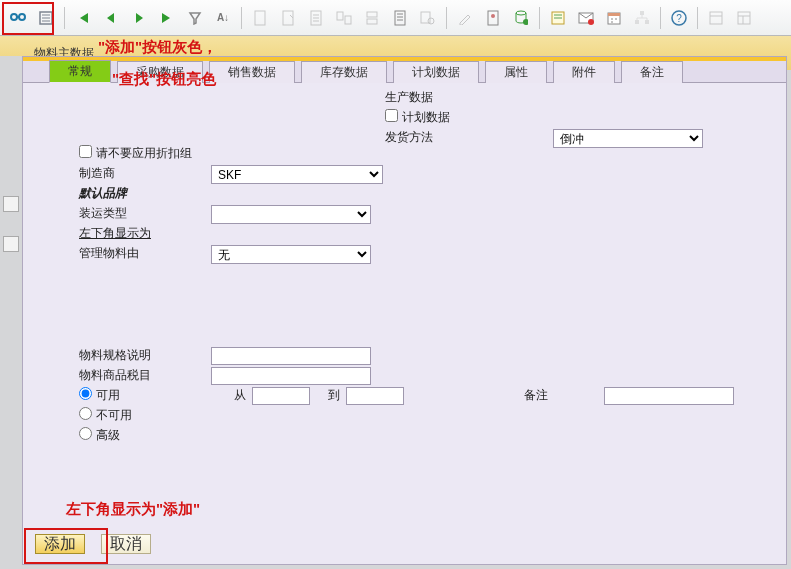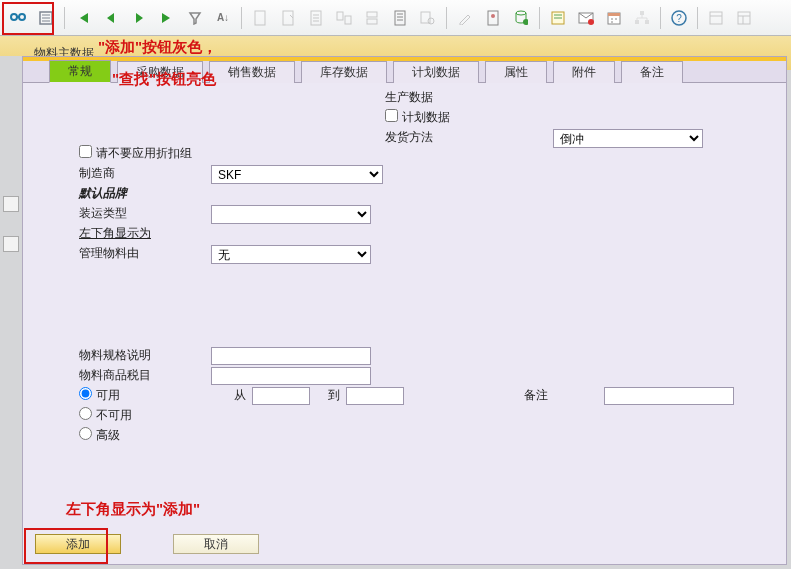--- a/index.html
+++ b/index.html
@@ -128,38 +128,37 @@
   }
   .btn-bar {
     position: absolute;
     left: 0; right: 0; bottom: 6px;
     height: 28px;
     padding-left: 12px;
     display: flex;
     align-items: center;
   }
   .btn {
-    width: 86px;
+    width: 50px;
     height: 20px;
     border: 1px solid #a58d2c;
     display: flex;
     align-items: center;
     justify-content: center;
     margin-right: 16px;
-    font-size: 12px;
+    font-size: 16px;
   }
   .btn-gold {
     background: linear-gradient(#fef3c1, #f3cf5e);
     color: #333;
   }
   .btn-plain {
     background: linear-gradient(#fdfbee, #f2edd4);
     border: 1px solid #b6ad8a;
     color: #333;
-    margin-left: 36px;
   }
   .win-ctrl {
     position: absolute;
     top: 40px;
     right: 6px;
     display: flex;
     gap: 4px;
   }
   .win-ctrl div {
     width: 14px; height: 14px;

